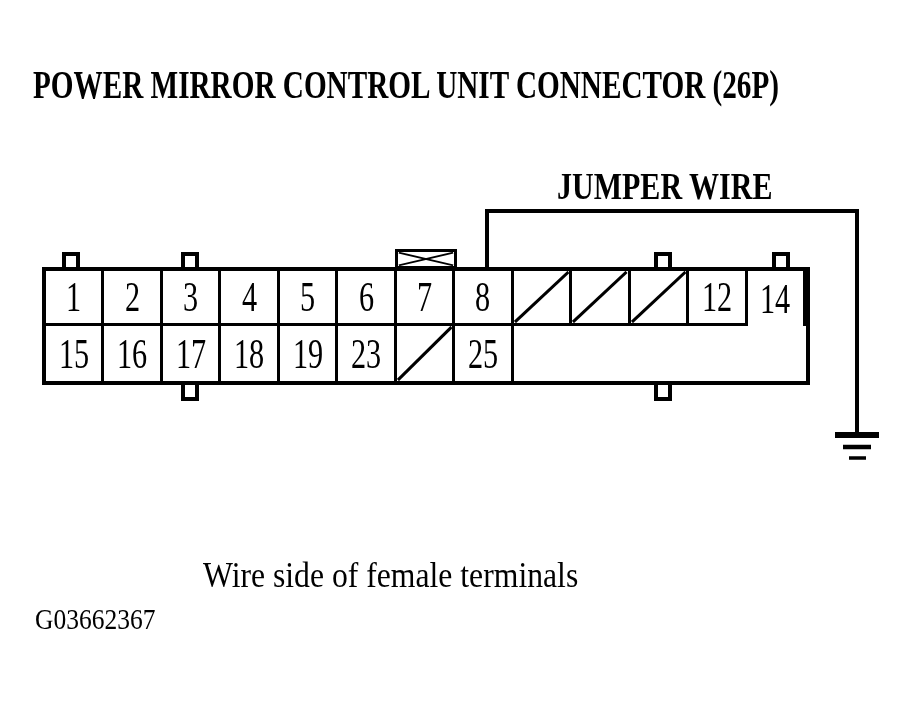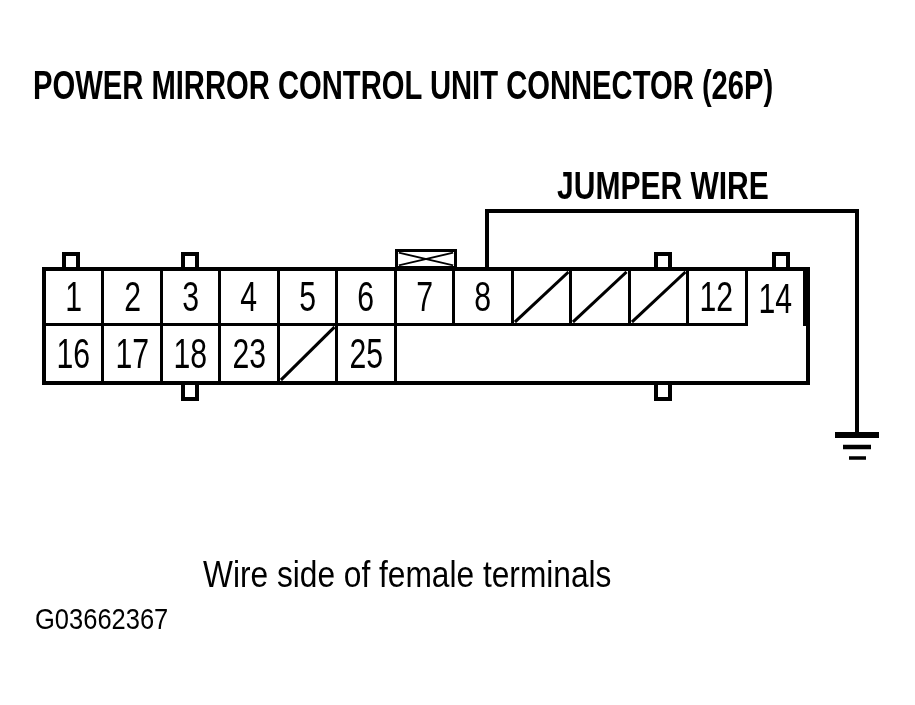--- a/index.html
+++ b/index.html
@@ -8,20 +8,21 @@
     background: #ffffff;
     font-family: "Liberation Sans", sans-serif;
   }
   .page {
     position: relative;
     width: 915px;
     height: 705px;
     background: #ffffff;
     overflow: hidden;
     color: #000000;
+    font-family: Liberation Serif, serif;
   }
   .title {
     position: absolute;
     left: 33px;
     top: 63px;
     margin: 0;
     font-size: 40px;
     font-weight: bold;
     line-height: 44px;
     white-space: nowrap;
@@ -215,29 +216,35 @@
           <line x1="1" y1="54" x2="58" y2="1"></line>
         </svg>
       </div>
       <div class="cell">
         <span>12</span>
       </div>
       <div class="cell bottom-row">
         <span>14</span>
       </div>
       <div class="cell bottom-row">
+        <span>15</span>
+      </div>
+      <div class="cell bottom-row">
         <span>16</span>
       </div>
       <div class="cell bottom-row">
         <span>17</span>
       </div>
       <div class="cell bottom-row">
         <span>18</span>
       </div>
       <div class="cell bottom-row">
+        <span>19</span>
+      </div>
+      <div class="cell bottom-row">
         <span>23</span>
       </div>
       <div class="cell bottom-row">
         <svg class="slash" viewBox="0 0 59 55" preserveAspectRatio="none">
           <line x1="1" y1="54" x2="58" y2="1"></line>
         </svg>
       </div>
       <div class="cell bottom-row">
         <span>25</span>
       </div>

